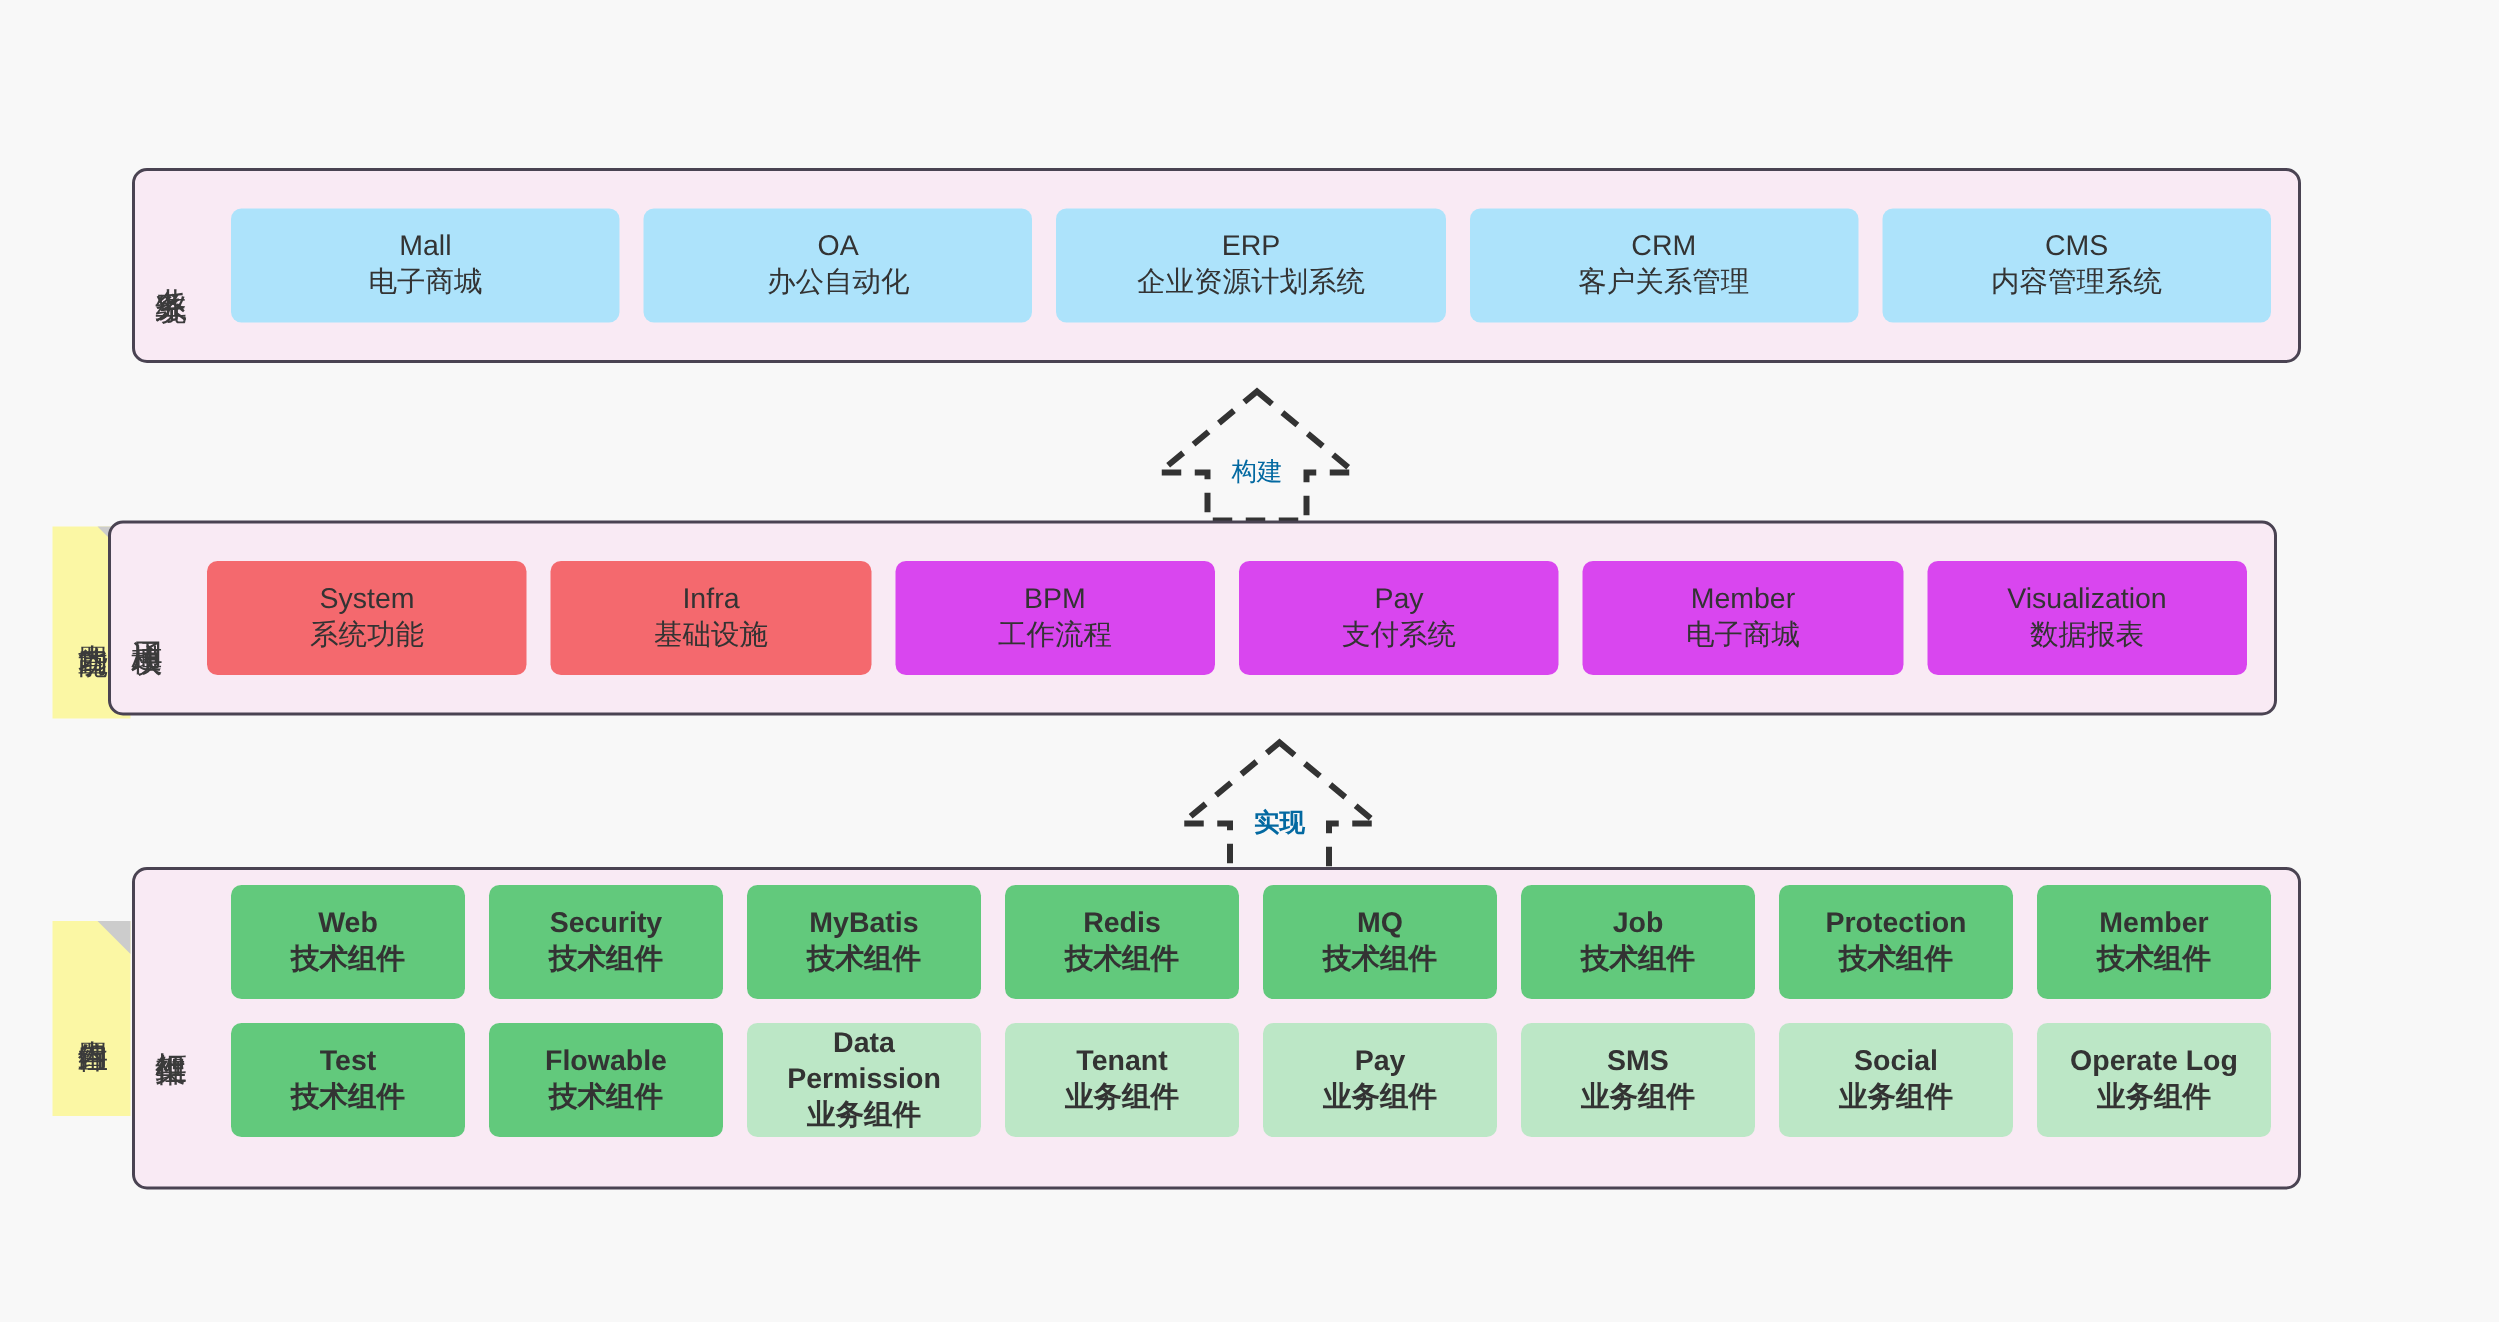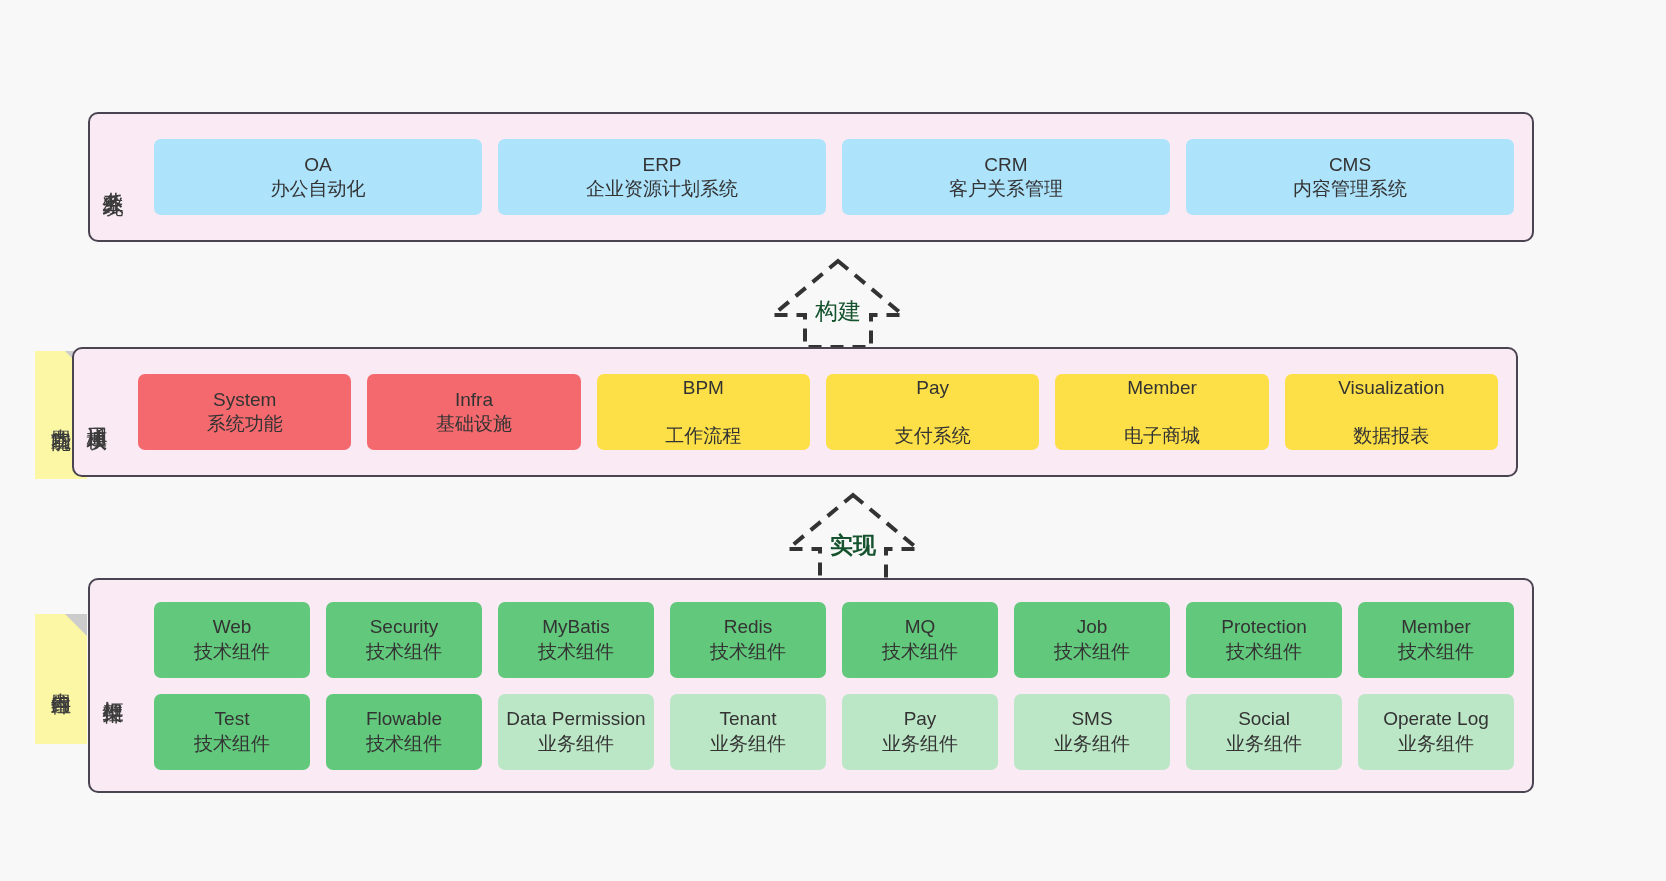--- a/index.html
+++ b/index.html
@@ -40,23 +40,24 @@
   }
   .band-body{
     flex:1 1 auto;
     display:flex;
     align-items:center;
     padding:0 10px;
     gap:0;
   }
   .band-body.two-rows{
     flex-direction:column;
-    justify-content:center;
+    justify-content:flex-start;
     gap:16px;
     padding:10px;
+    font-weight:bold;
   }
   .row{
     display:flex;
     width:100%;
     gap:0;
   }
 
   
   .node{
     flex:1 1 0;
@@ -73,38 +74,38 @@
     text-align:center;
     box-sizing:border-box;
     padding:2px 4px;
   }
   .node .t1{white-space:nowrap;}
   .node .t2{white-space:nowrap;}
   .node.wrap .t1{white-space:normal;}
 
   .c-blue      {background:#ade3fb;}
   .c-red       {background:#f4696e;}
-  .c-pinklight {background:#fde047;justify-content:space-between;}
+  .c-pinklight {background:#d946ef;}
   .c-green     {background:#62c97c;}
   .c-greenlight{background:#bce7c6;}
 
   
   .connector{
     position:absolute;
     width:170px;
     height:98px;
   }
   .connector svg{display:block;width:100%;height:100%;}
   .connector .ctext{
     position:absolute;
     left:0;right:0;
     bottom:4px;
     text-align:center;
-    font-size:23px;
-    color:#14532d;
+    font-size:17px;
+    color:#0369a1;
     line-height:1;
     pointer-events:none;
   }
 
   
   .note{
     position:absolute;
     width:52px;
     background:#fbf7a4;
     color:#3b3b3b;
@@ -131,20 +132,24 @@
 </head>
 <body>
 
 <div class="canvas">
 
   <div class="band" style="left:88px;top:112px;width:1446px;height:130px;">
     <div class="band-label">业务系统</div>
     <div class="band-body">
 
       <div class="node c-blue">
+        <span class="t1">Mall</span>
+        <span class="t2">电子商城</span>
+      </div>
+      <div class="node c-blue">
         <span class="t1">OA</span>
         <span class="t2">办公自动化</span>
       </div>
       <div class="node c-blue">
         <span class="t1">ERP</span>
         <span class="t2">企业资源计划系统</span>
       </div>
       <div class="node c-blue">
         <span class="t1">CRM</span>
         <span class="t2">客户关系管理</span>

